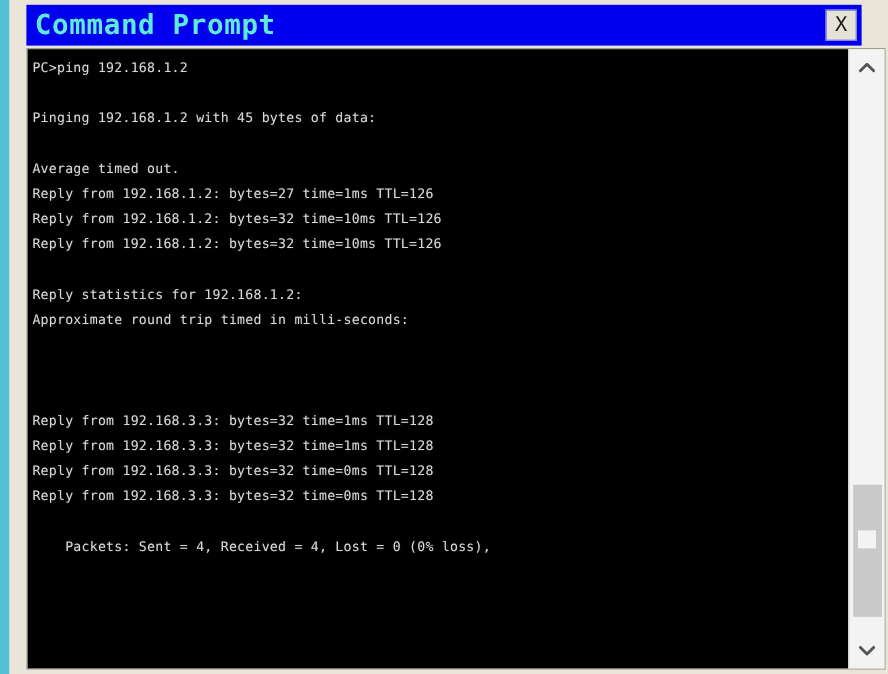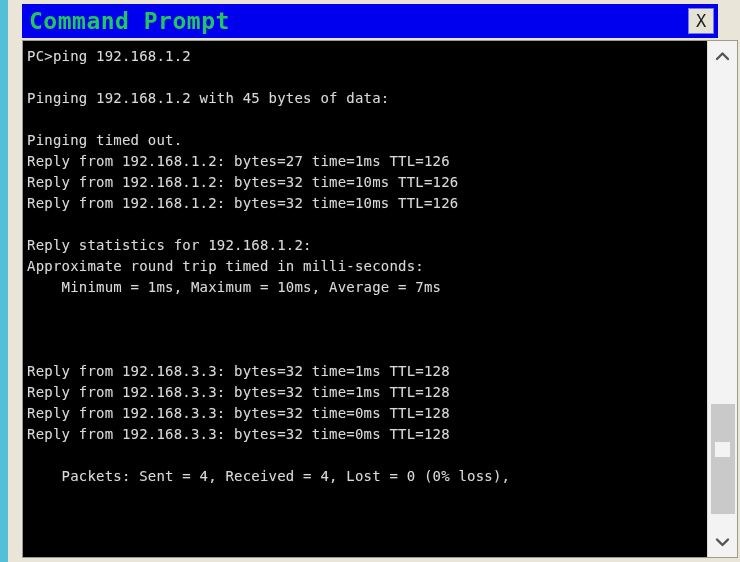--- a/index.html
+++ b/index.html
@@ -56,21 +56,21 @@
     top: 0;
     width: 696px;
     height: 34px;
     background: #0000ee;
     display: flex;
     align-items: center;
     justify-content: space-between;
   }
 
   .title-text {
-    color: #22c55e;
+    color: #5eead4;
     font-family: "DejaVu Sans Mono", monospace;
     font-size: 23px;
     font-weight: bold;
     letter-spacing: 0.5px;
     padding-left: 7px;
     white-space: nowrap;
     line-height: 34px;
   }
 
   .close-button {
@@ -108,21 +108,21 @@
     flex: 1 1 auto;
     background: #000000;
     overflow: hidden;
     padding: 5px 0 0 4px;
     box-sizing: border-box;
   }
 
   .console-line {
     color: #d8d8d8;
     font-family: "DejaVu Sans Mono", monospace;
-    font-size: 14px;
+    font-size: 11px;
     line-height: 21px;
     height: 21px;
     white-space: pre;
     letter-spacing: 0.2px;
     text-shadow: 0 0 1px rgba(255,255,255,0.25);
   }
 
   
   .scrollbar {
     position: relative;
@@ -183,28 +183,27 @@
     </div>
 
     <div class="client-area">
 
       <div class="console" id="console">
 
       <div class="console-line">PC&gt;ping 192.168.1.2</div>
           <div class="console-line">&nbsp;</div>
           <div class="console-line">Pinging 192.168.1.2 with 45 bytes of data:</div>
           <div class="console-line">&nbsp;</div>
-          <div class="console-line">Pinging timed out.</div>
+          <div class="console-line">Average timed out.</div>
           <div class="console-line">Reply from 192.168.1.2: bytes=27 time=1ms TTL=126</div>
           <div class="console-line">Reply from 192.168.1.2: bytes=32 time=10ms TTL=126</div>
           <div class="console-line">Reply from 192.168.1.2: bytes=32 time=10ms TTL=126</div>
           <div class="console-line">&nbsp;</div>
           <div class="console-line">Reply statistics for 192.168.1.2:</div>
           <div class="console-line">Approximate round trip timed in milli-seconds:</div>
-          <div class="console-line">    Minimum = 1ms, Maximum = 10ms, Average = 7ms</div>
           <div class="console-line">&nbsp;</div>
           <div class="console-line">&nbsp;</div>
           <div class="console-line">&nbsp;</div>
           <div class="console-line">Reply from 192.168.3.3: bytes=32 time=1ms TTL=128</div>
           <div class="console-line">Reply from 192.168.3.3: bytes=32 time=1ms TTL=128</div>
           <div class="console-line">Reply from 192.168.3.3: bytes=32 time=0ms TTL=128</div>
           <div class="console-line">Reply from 192.168.3.3: bytes=32 time=0ms TTL=128</div>
           <div class="console-line">&nbsp;</div>
           <div class="console-line">    Packets: Sent = 4, Received = 4, Lost = 0 (0% loss),</div>
         </div>

